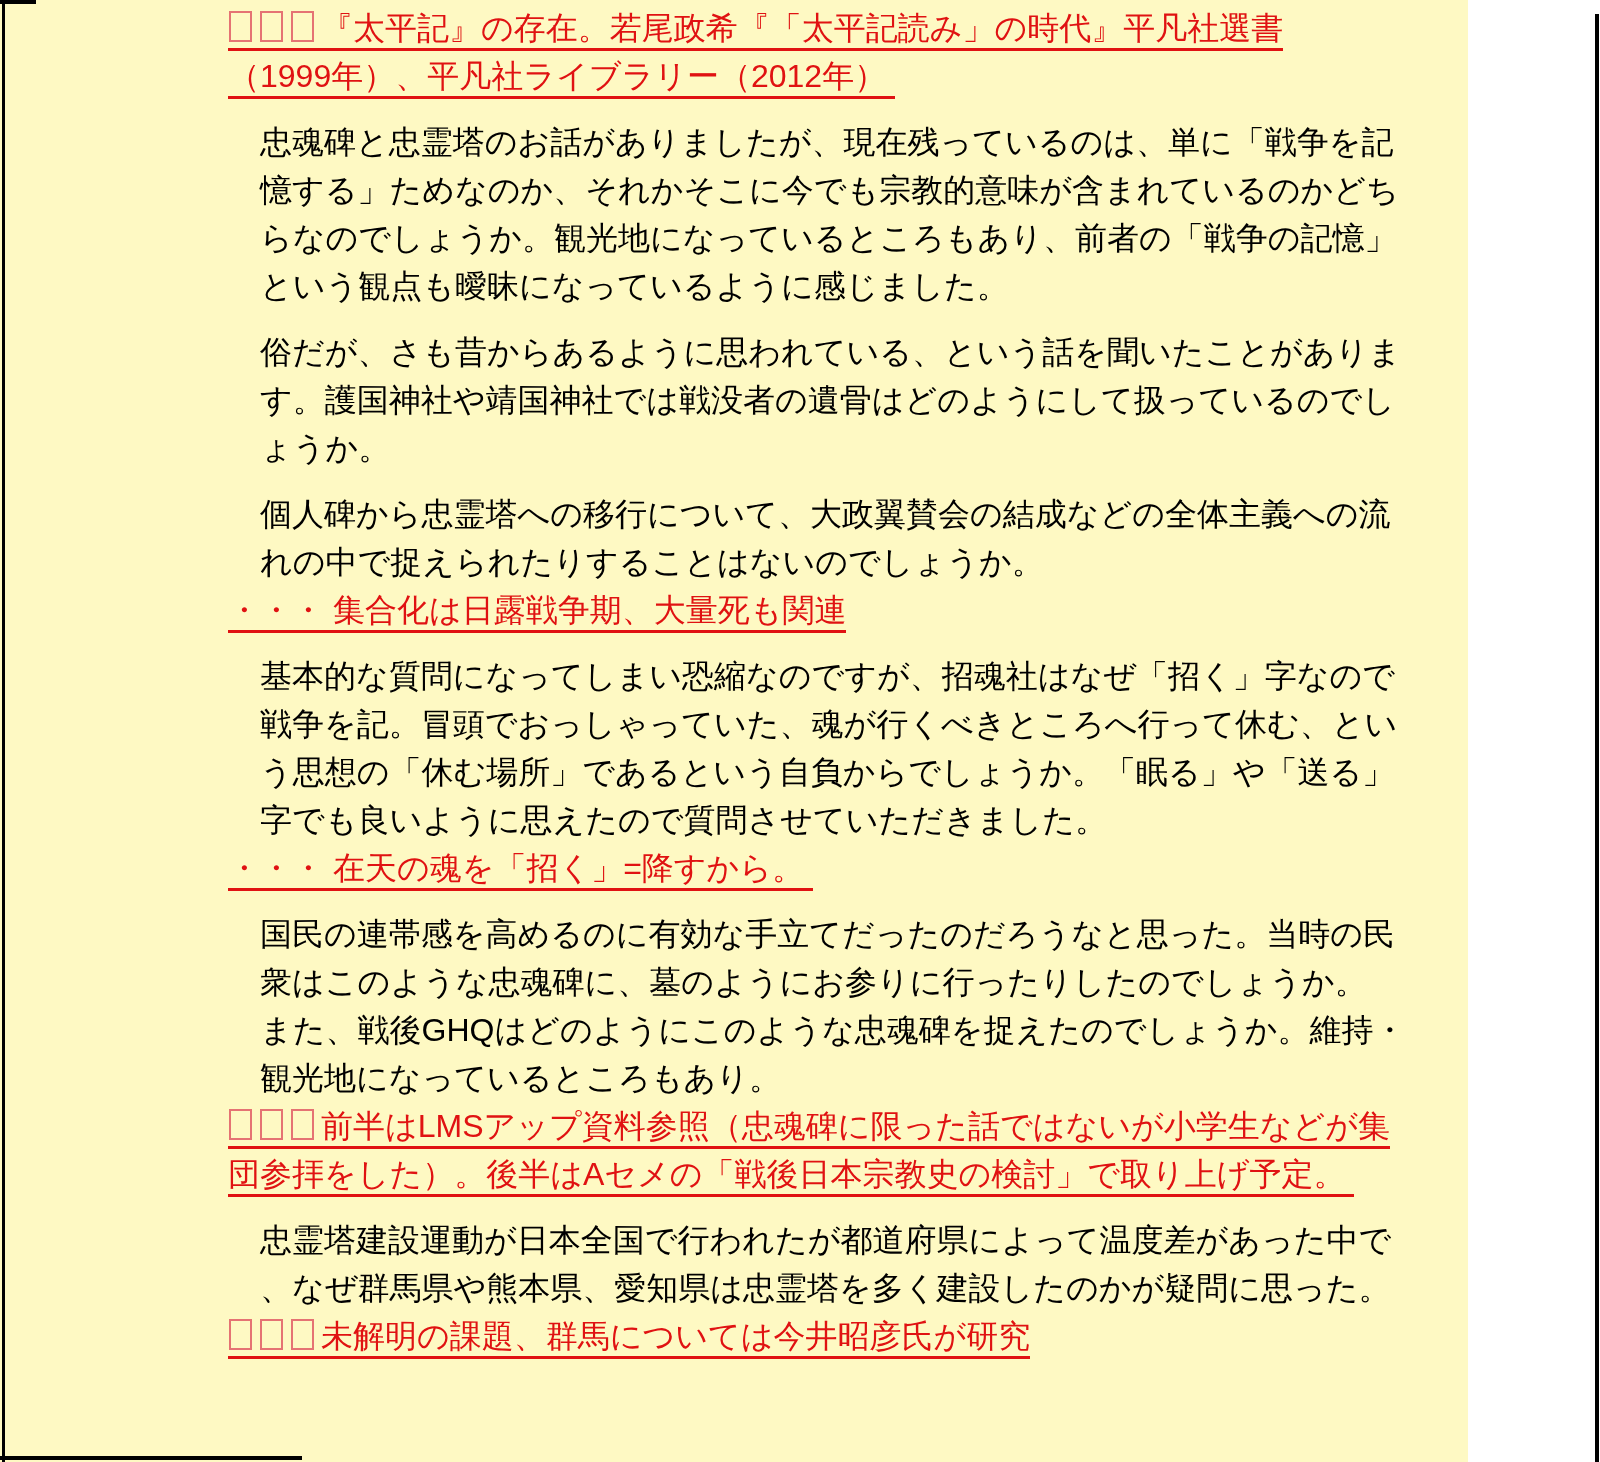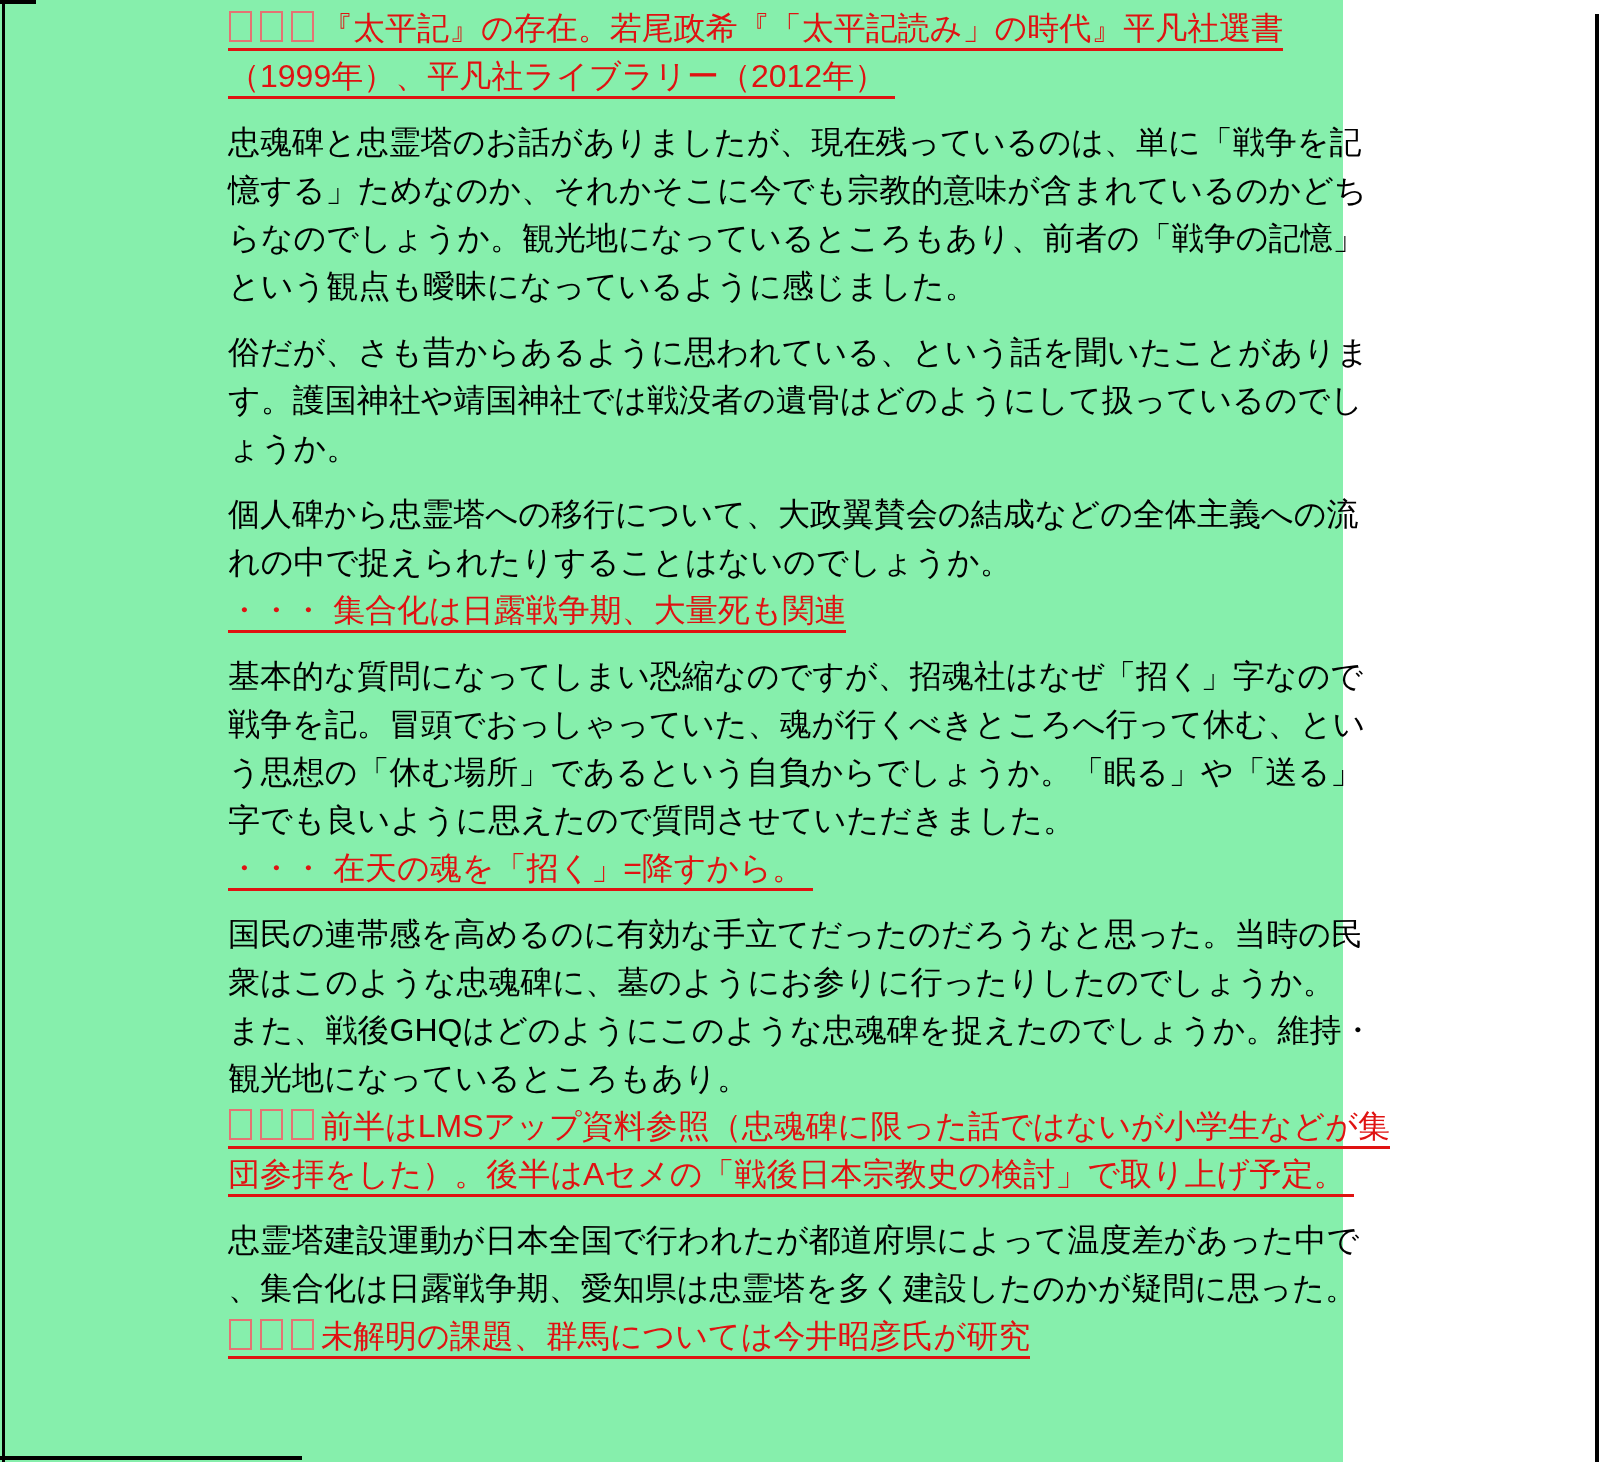--- a/index.html
+++ b/index.html
@@ -10,22 +10,22 @@
     font-family: "Liberation Sans", "DejaVu Sans", sans-serif;
   }
   :root {
     --red: #e01212;
     --tofu: #e57373;
     --black: #000000;
     --frame: #000000;
   }
   #page {
     position: relative;
-    width: 1343px; height: 1462px;
-    background: #86efac;
+    width: 1468px; height: 1462px;
+    background: #fef9c3;
   }
   
   .frame { position: absolute; background: var(--frame); }
   .frame-left   { left: 2px;  top: 0;      width: 3px;   height: 1462px; }
   .frame-right  { left: 1595px; top: 14px; width: 4px;   height: 1448px; }
   .frame-topleft{ left: 0;    top: 0;      width: 36px;  height: 4px; }
   .frame-bottomleft { left: 0; top: 1456px; width: 302px; height: 4px; }
 
   
   #doc {
@@ -34,21 +34,21 @@
     top: 4px;
     width: 1180px;
   }
   .block { margin: 0 0 18px 0; }
   .line {
     height: 48px;
     line-height: 48px;
     white-space: pre;
     font-size: 32px;
   }
-  .run.black { color: var(--black); }
+  .run.black { color: var(--black); margin-left: 32px; }
   .run.red {
     color: var(--red);
     border-bottom: 3px solid var(--red);
     padding-bottom: 2px;
   }
   .tofu {
     display: inline-block;
     width: 19px; height: 27px;
     border: 2px solid var(--tofu);
     margin: 0 7px 0 1px;
@@ -96,17 +96,17 @@
       <div class="block">
         <div class="line"><span class="run black">国民の連帯感を高めるのに有効な手立てだったのだろうなと思った。当時の民</span></div>
         <div class="line"><span class="run black">衆はこのような忠魂碑に、墓のようにお参りに行ったりしたのでしょうか。</span></div>
         <div class="line"><span class="run black">また、戦後GHQはどのようにこのような忠魂碑を捉えたのでしょうか。維持・</span></div>
         <div class="line"><span class="run black">観光地になっているところもあり。</span></div>
         <div class="line"><span class="run red"><span class="tofu"></span><span class="tofu"></span><span class="tofu"></span>前半はLMSアップ資料参照（忠魂碑に限った話ではないが小学生などが集</span></div>
         <div class="line"><span class="run red">団参拝をした）。後半はAセメの「戦後日本宗教史の検討」で取り上げ予定。 </span></div>
       </div>
       <div class="block">
         <div class="line"><span class="run black">忠霊塔建設運動が日本全国で行われたが都道府県によって温度差があった中で</span></div>
-        <div class="line"><span class="run black">、集合化は日露戦争期、愛知県は忠霊塔を多く建設したのかが疑問に思った。</span></div>
+        <div class="line"><span class="run black">、なぜ群馬県や熊本県、愛知県は忠霊塔を多く建設したのかが疑問に思った。</span></div>
         <div class="line"><span class="run red"><span class="tofu"></span><span class="tofu"></span><span class="tofu"></span>未解明の課題、群馬については今井昭彦氏が研究</span></div>
       </div>
     </div>
 </div>
 
 </body></html>

